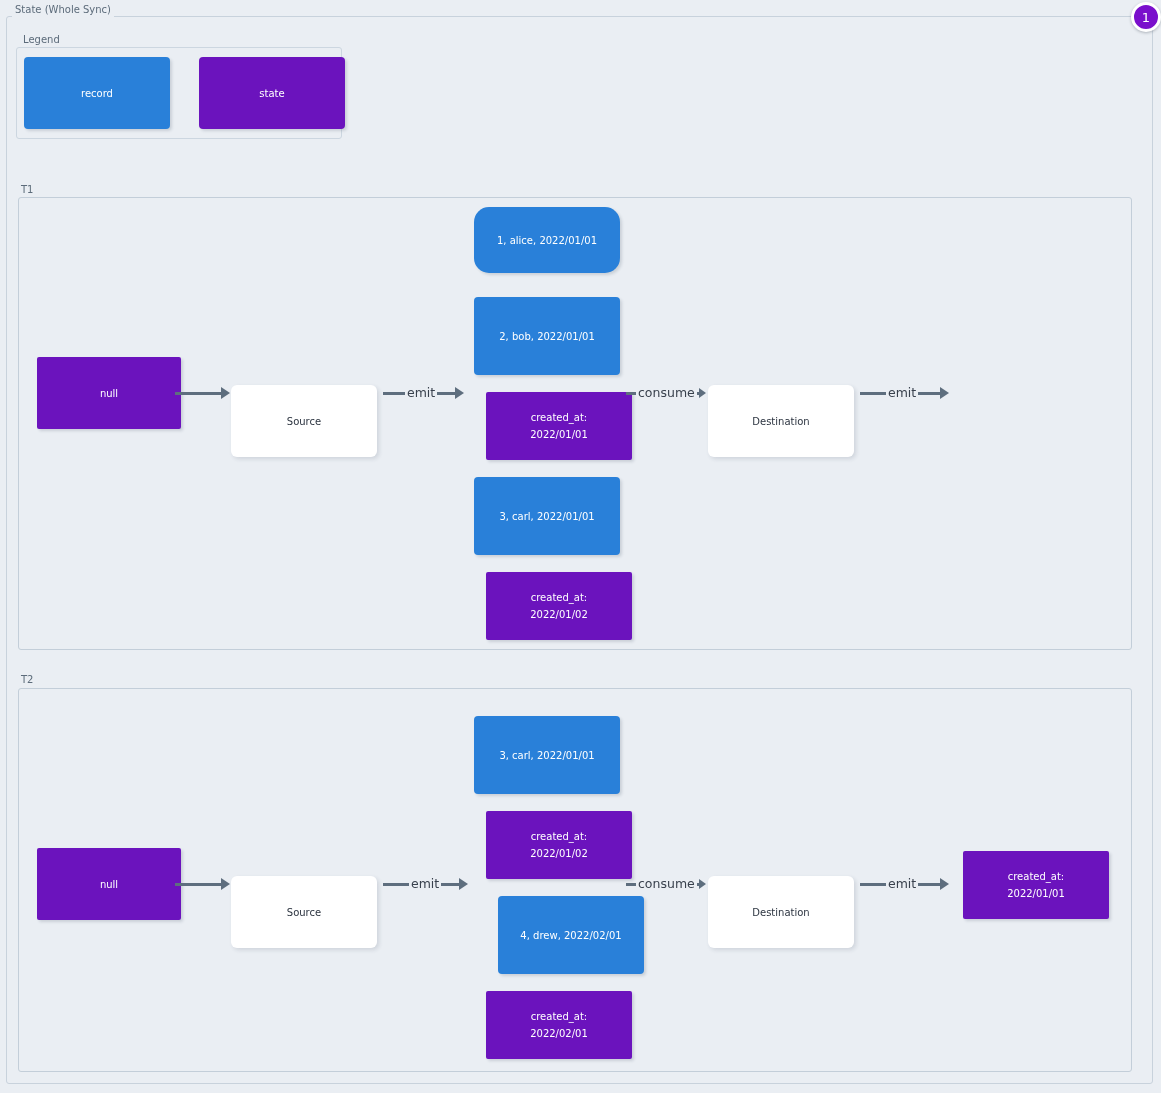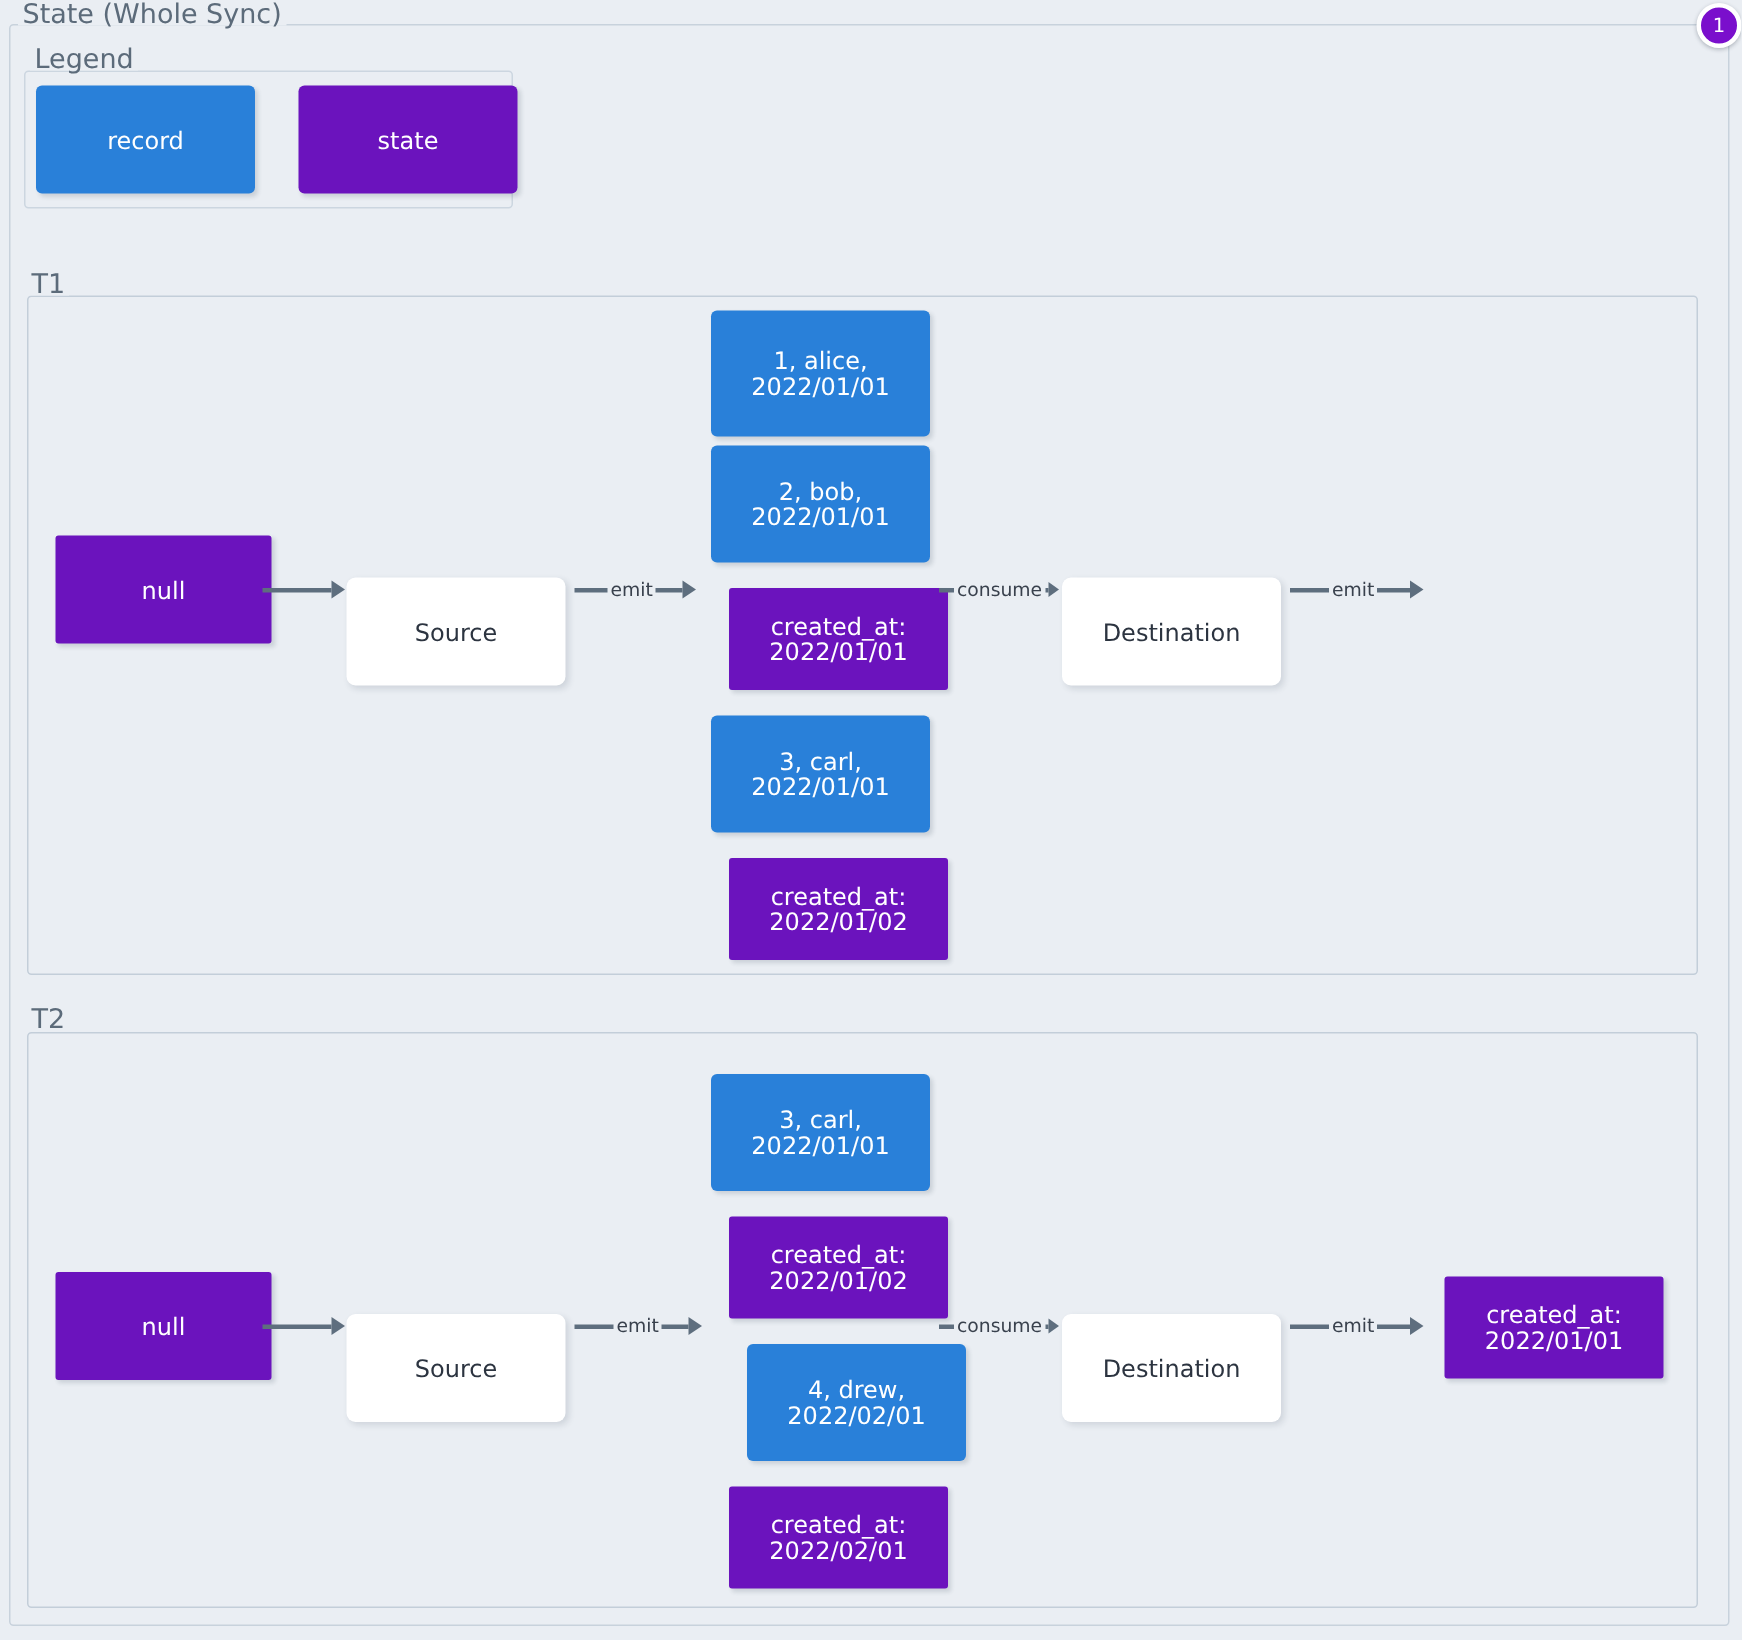--- a/index.html
+++ b/index.html
@@ -19,21 +19,21 @@
   
   .group {
     position: absolute;
     border: 1px solid #c3ced9;
     border-radius: 3px;
     background: #eaeef3;
     box-sizing: border-box;
   }
   .group-label {
     position: absolute;
-    font-size: 18px;
+    font-size: 10px;
     color: #5c6b7a;
     background: #eaeef3;
     padding: 0 3px;
     white-space: nowrap;
     line-height: 14px;
   }
 
   
   #outer-frame {
     left: 6px;
@@ -71,21 +71,21 @@
   #t2-label { left: 18px; top: 673px; }
 
   
   .node {
     position: absolute;
     box-sizing: border-box;
     display: flex;
     align-items: center;
     justify-content: center;
     text-align: center;
-    font-size: 16px;
+    font-size: 10px;
     line-height: 17px;
     white-space: pre-line;
     box-shadow: 2px 2px 3px rgba(40,55,75,0.16);
   }
   .node.record {
     background: #2980d9;
     color: #ffffff;
     border-radius: 4px;
   }
   .node.state {
@@ -184,21 +184,21 @@
 
   <div class="node proc" style="left:231px; top:357px; width:146px; height:72px;">Source</div>
 
   <div class="arrow" style="left:383px; top:384px;">
     <div class="seg" style="width:22px;"></div>
     <div class="lbl">emit</div>
     <div class="seg" style="width:18px;"></div>
       <div class="head"></div>
   </div>
 
-  <div class="node record" style="left:474px; top:207px; width:146px; height:84px;">1, alice, 2022/01/01</div>
+  <div class="node record" style="left:474px; top:207px; width:146px; height:66px;border-radius:15px;">1, alice, 2022/01/01</div>
   <div class="node record" style="left:474px; top:297px; width:146px; height:78px;">2, bob, 2022/01/01</div>
   <div class="node state" style="left:474px; top:392px; width:146px; height:68px;">created_at:
 2022/01/01</div>
   <div class="node record" style="left:474px; top:477px; width:146px; height:78px;">3, carl, 2022/01/01</div>
   <div class="node state" style="left:474px; top:572px; width:146px; height:68px;">created_at:
 2022/01/02</div>
 
   <div class="arrow" style="left:626px; top:384px;">
     <div class="seg" style="width:10px;"></div>
     <div class="lbl">consume</div>

